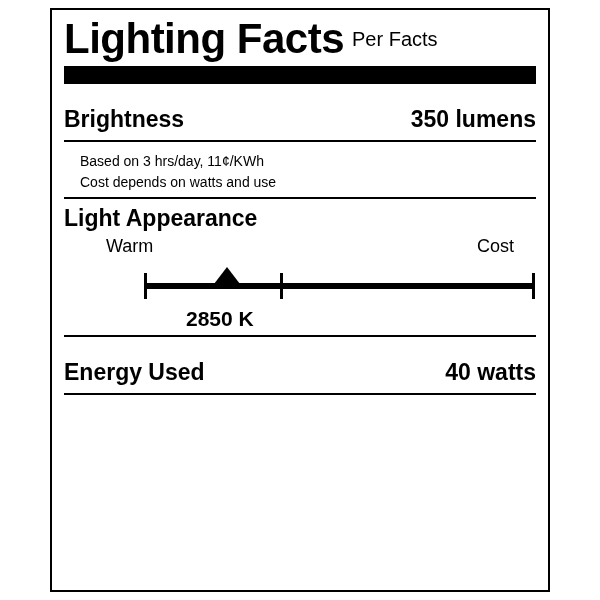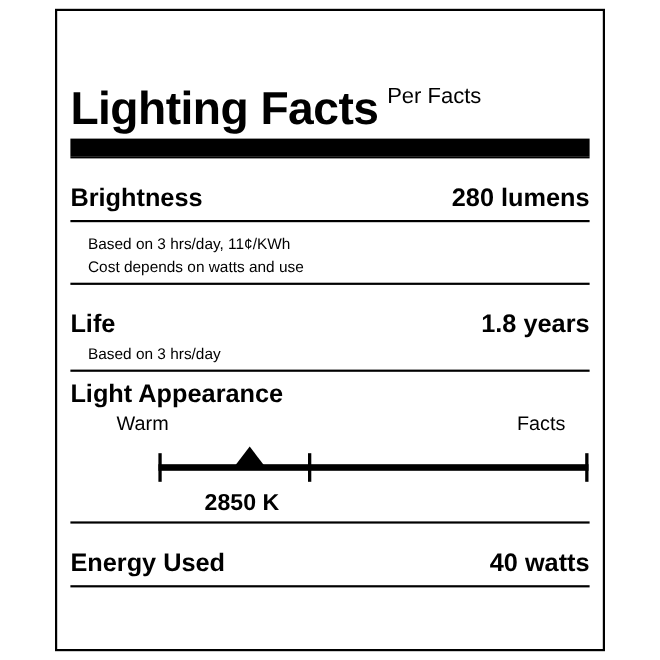--- a/index.html
+++ b/index.html
@@ -16,24 +16,23 @@
     top: 8px;
     width: 500px;
     height: 584px;
     border: 2px solid #000000;
     box-sizing: border-box;
     background: #ffffff;
     padding: 0 12px;
   }
   .title-row {
     display: flex;
-    align-items: flex-start;
-    padding-top: 20px;
+    align-items: center;
+    padding-top: 8px;
     padding-bottom: 2px;
-    margin-top: 48px;
   }
   .title {
     font-size: 42px;
     font-weight: bold;
     letter-spacing: -0.5px;
     line-height: 1;
   }
   .title-sub {
     font-size: 20px;
     margin-left: 8px;
@@ -135,42 +134,35 @@
   <div class="title-row">
     <span class="title">Lighting Facts</span>
     <span class="title-sub">Per Facts</span>
   </div>
 
   <div class="black-bar"></div>
 
   <div class="section rule">
     <div class="line">
       <span class="lbl">Brightness</span>
-      <span class="val">280 lumens</span>
+      <span class="val">350 lumens</span>
     </div>
   </div>
 
   <div class="section rule">
     <div class="sub">Based on 3 hrs/day, 11¢/KWh</div>
     <div class="sub">Cost depends on watts and use</div>
   </div>
 
-  <div class="section rule">
-    <div class="line">
-      <span class="lbl">Life</span>
-      <span class="val">1.8 years</span>
-    </div>
-    <div class="sub">Based on 3 hrs/day</div>
-  </div>
 
   <div class="appearance rule">
     <div class="appearance-title">Light Appearance</div>
     <div class="scale-labels">
       <span>Warm</span>
-      <span>Facts</span>
+      <span>Cost</span>
     </div>
     <div class="scale-wrap">
       <div class="scale-bar"></div>
       <div class="tick tick-left"></div>
       <div class="tick tick-mid"></div>
       <div class="tick tick-right"></div>
       <div class="pointer"></div>
     </div>
     <div class="kelvin">2850 K</div>
   </div>

